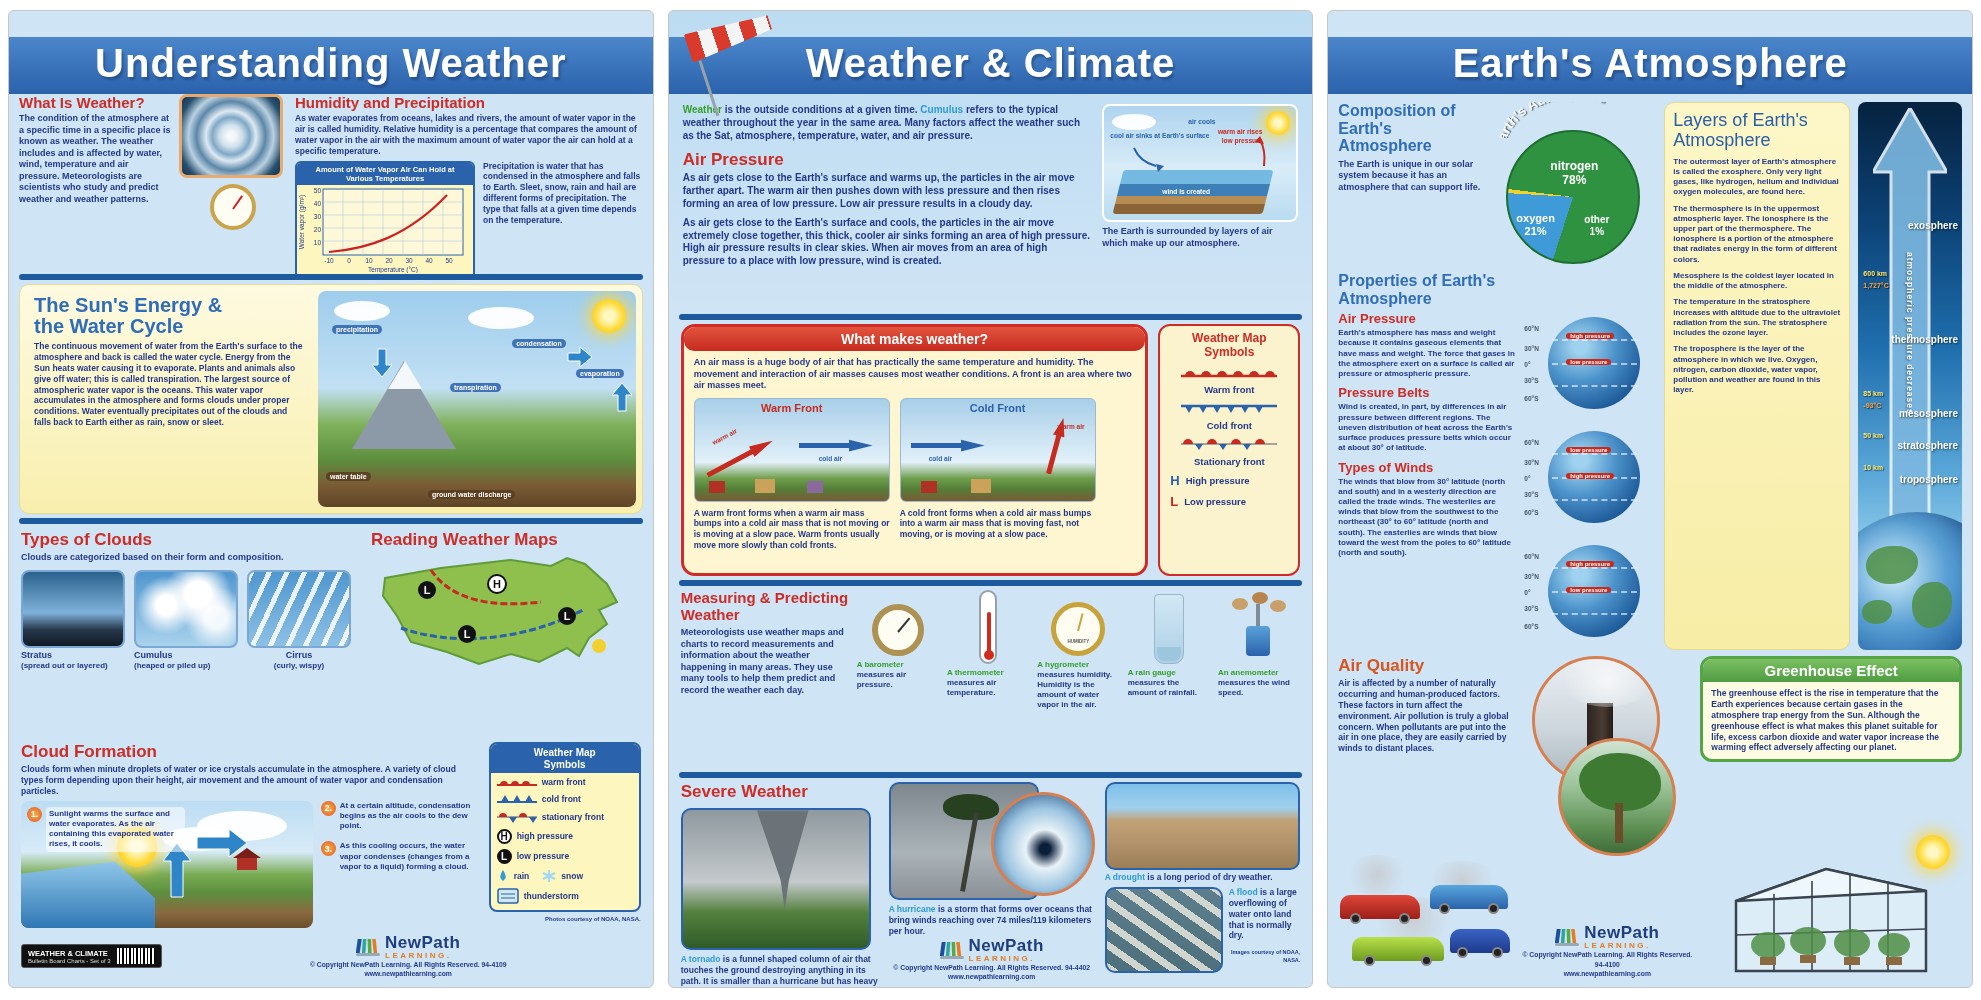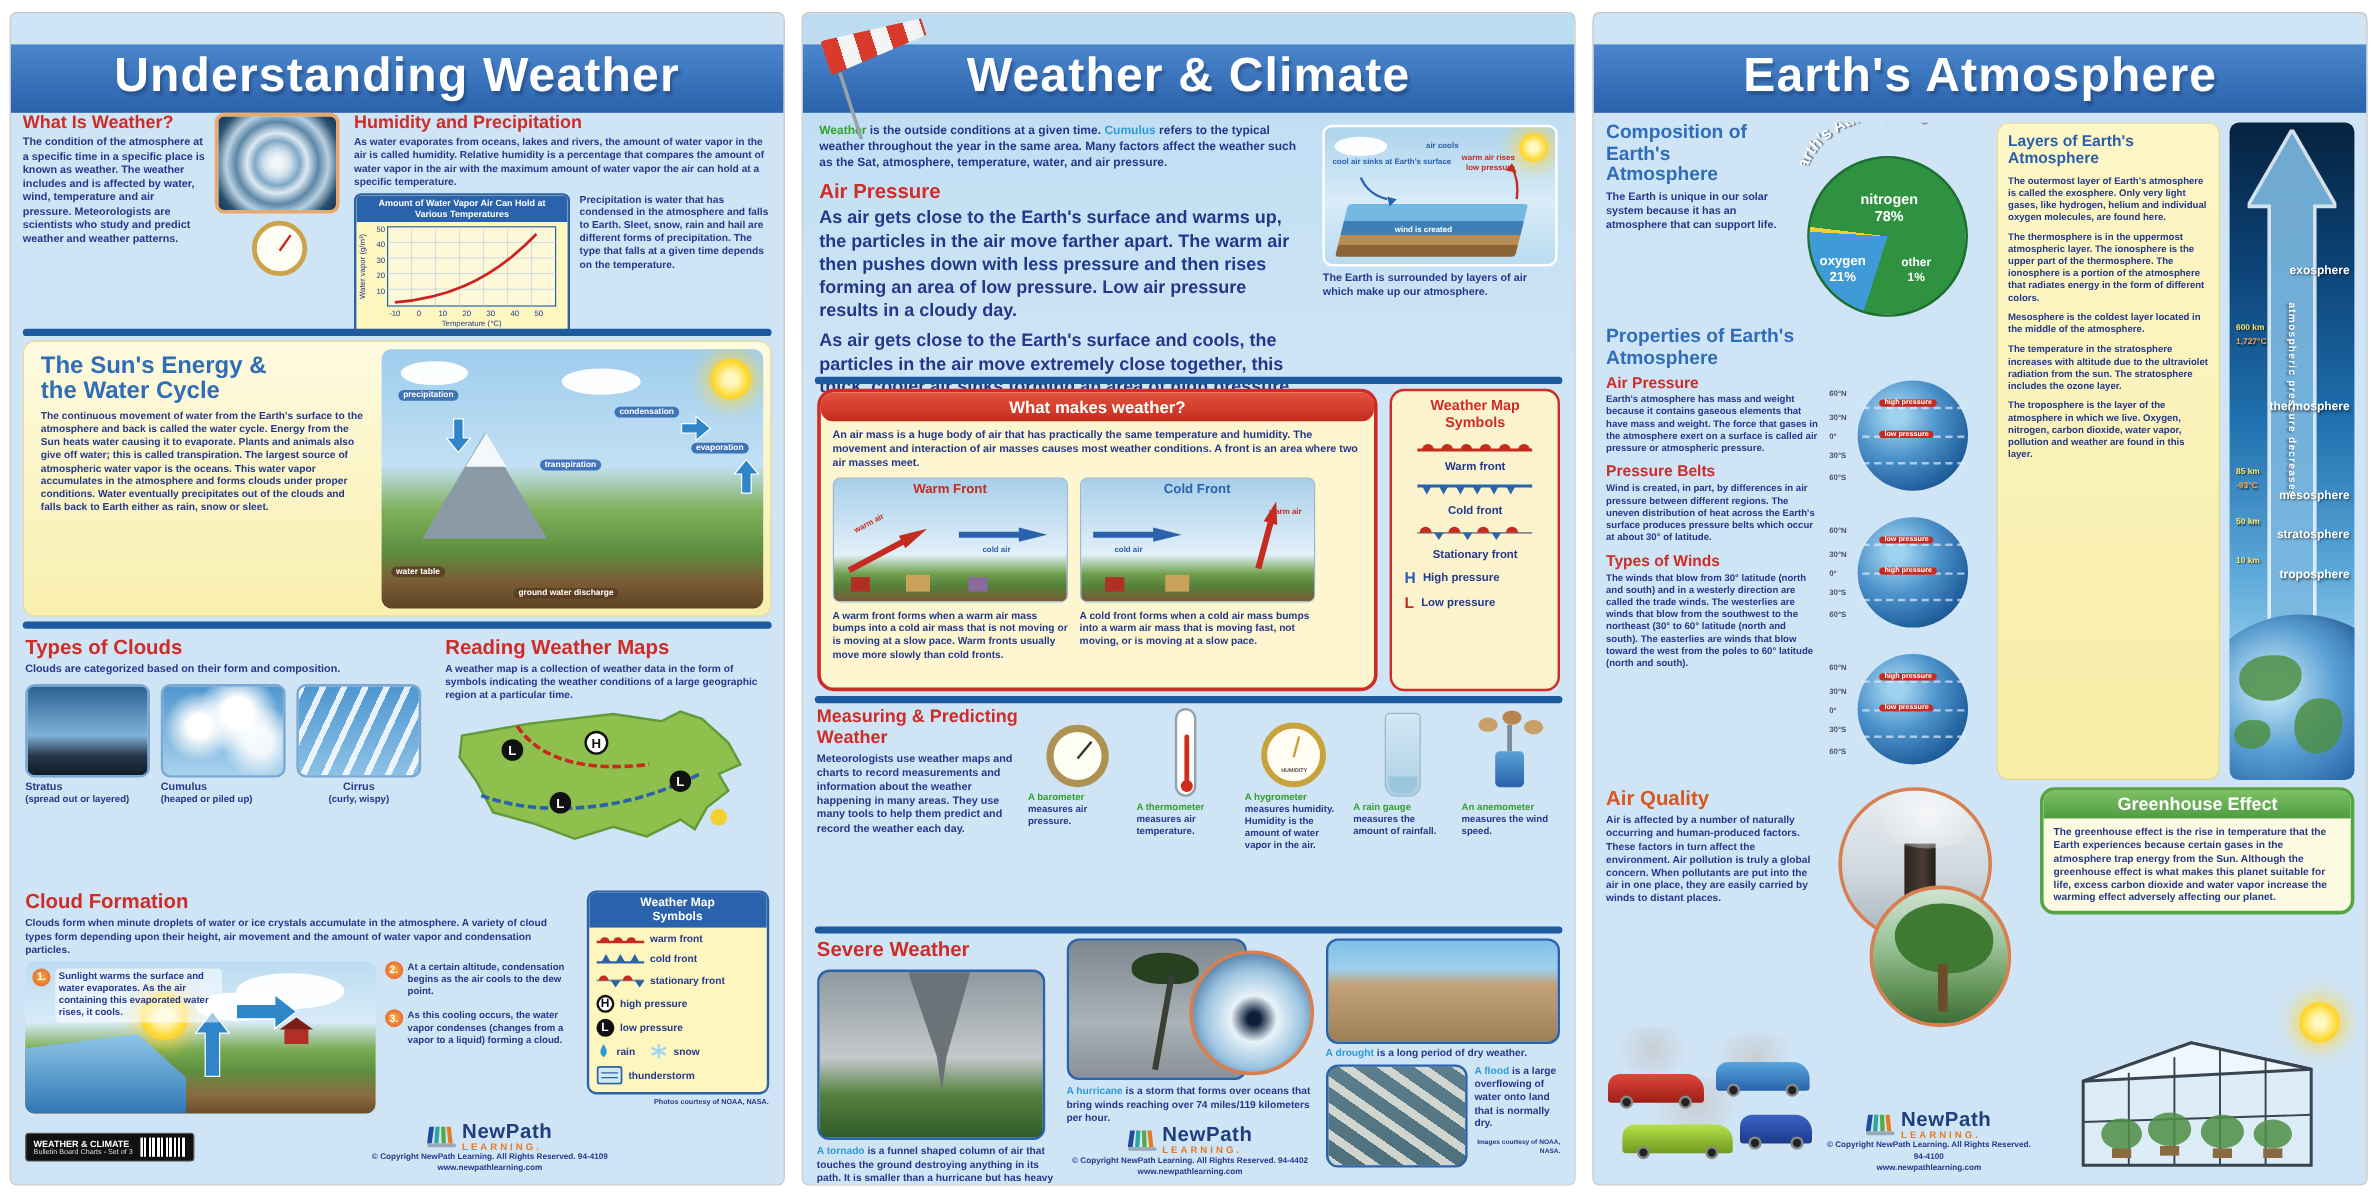--- a/index.html
+++ b/index.html
@@ -6,21 +6,21 @@
 html,body{width:1981px;height:1000px}
 body{font-family:"Liberation Sans",sans-serif;background:#fff;overflow:hidden}
 .wrap{display:flex;gap:14px;padding:10px 8px;height:1000px}
 .poster{flex:1;height:978px;border:1px solid #c6c6c6;border-radius:6px;overflow:hidden;position:relative;background:#cfe4f5;display:flex;flex-direction:column}
 .sky-strip{height:26px;flex:none}
 .band{flex:none;background:linear-gradient(#4b86cb,#2a62ab);color:#fff;text-align:center;font-size:40px;font-weight:800;padding:4px 0 8px;text-shadow:2px 3px 2px rgba(20,40,80,.35);letter-spacing:1px}
 .divbar{flex:none;height:6px;background:#1d5a9e;border-radius:3px;margin:4px 10px}
 .h-red{color:#ce2c26;font-weight:800}
 .h-blue{color:#2f6db8;font-weight:800}
 .txt{color:#24388a;font-weight:600;line-height:1.28}
-.f8{font-size:8px}.f85{font-size:8.5px}.f9{font-size:9px}.f95{font-size:15px}.f10{font-size:10px}.f13{font-size:13px}.f15{font-size:15px}.f17{font-size:17px}.f20{font-size:20px}
+.f8{font-size:8px}.f85{font-size:8.5px}.f9{font-size:9px}.f95{font-size:10px}.f10{font-size:10px}.f13{font-size:13px}.f15{font-size:15px}.f17{font-size:17px}.f20{font-size:20px}
 .mt2{margin-top:2px}.mt4{margin-top:4px}.mt6{margin-top:6px}.mt8{margin-top:8px}
 .row{display:flex}
 .kw-g{color:#33a02c;font-weight:800}.kw-b{color:#2e9bd6;font-weight:800}
 
 .p1-row1{display:flex;gap:8px;padding:0 10px 4px;flex:none;height:176px}
 .hurricane{width:104px;height:84px;border-radius:8px;border:3px solid #e8a96c;background:radial-gradient(circle at 50% 50%,#f4f8fb 6%,#cfe0ec 18%,#7fa8c6 30%,#dde9f2 40%,#5c87a8 55%,#b9d0e0 68%,#28506e 85%,#173350 100%)}
 .gauge{width:46px;height:46px;margin:6px auto 0;border-radius:50%;background:#fdfdf4;border:4px solid #caa34a;position:relative}
 .gauge i{position:absolute;left:50%;top:50%;width:2px;height:16px;background:#c22;transform:translate(-1px,-14px) rotate(35deg);transform-origin:bottom}
 .chartbox{width:180px;flex:none;border:2px solid #2a62ab;border-radius:6px;background:#fdf6bf;overflow:hidden}
 .chart-title{background:#2a62ab;color:#fff;font-weight:700;font-size:7.5px;text-align:center;padding:2px 4px;line-height:1.2}
@@ -207,21 +207,20 @@
           </div>
           <div style="text-align:center">
             <div class="cloudcard cc-cirrus"></div>
             <div class="txt f9 mt2" style="font-weight:800">Cirrus</div>
             <div class="txt f8">(curly, wispy)</div>
           </div>
         </div>
       </div>
       <div style="flex:1;min-width:0">
         <div class="h-red f17">Reading Weather Maps</div>
-        <div class="txt f85 mt2">A weather map is a collection of weather data in the form of symbols indicating the weather conditions of a large geographic region at a particular time.</div>
         <svg class="mapsvg" width="262" height="132" viewBox="0 0 262 132">
           <path d="M14,28 L70,18 L140,10 L180,16 L196,8 L214,14 L236,34 L246,52 L228,60 L236,74 L218,88 L208,106 L196,98 L168,112 L140,104 L108,114 L76,102 L40,92 L26,66 L12,46 Z" fill="#8fbf4d" stroke="#5f9b3a" stroke-width="2"></path>
           <path d="M60,20 C80,50 120,58 170,52" fill="none" stroke="#c62b20" stroke-width="3" stroke-dasharray="7 3"></path>
           <path d="M30,78 C80,96 150,92 212,60" fill="none" stroke="#2a62ab" stroke-width="3" stroke-dasharray="7 3"></path>
           <circle cx="126" cy="34" r="9" fill="#fff" stroke="#111" stroke-width="2"></circle>
           <text x="126" y="38" font-size="11" text-anchor="middle" fill="#111">H</text>
           <circle cx="56" cy="40" r="9" fill="#111"></circle>
           <text x="56" y="44" font-size="11" text-anchor="middle" fill="#fff">L</text>
           <circle cx="196" cy="66" r="9" fill="#111"></circle>
           <text x="196" y="70" font-size="11" text-anchor="middle" fill="#fff">L</text>
@@ -658,21 +657,21 @@
                 <div class="gband" style="top:46px"></div>
                 <div class="gband" style="top:68px"></div>
               <div class="gpill" style="left:18px;top:16px">high pressure</div>
               <div class="gpill" style="left:18px;top:42px">low pressure</div>
             </div>
           </div>
         </div>
       </div>
 
       <div class="layerspanel" style="width:186px;flex:none">
-        <div style="color:#2a5fa8;font-weight:700;font-size:13px;line-height:1.1"><span>Layers of Earth's</span><br><span>Atmosphere</span></div>
+        <div style="color:#2a5fa8;font-weight:400;font-size:18px;line-height:1.1"><span>Layers of Earth's</span><br><span>Atmosphere</span></div>
         <div class="txt f8 mt6">The outermost layer of Earth's atmosphere is called the exosphere. Only very light gases, like hydrogen, helium and individual oxygen molecules, are found here.</div>
         <div class="txt f8 mt6">The thermosphere is in the uppermost atmospheric layer. The ionosphere is the upper part of the thermosphere. The ionosphere is a portion of the atmosphere that radiates energy in the form of different colors.</div>
         <div class="txt f8 mt6">Mesosphere is the coldest layer located in the middle of the atmosphere.</div>
         <div class="txt f8 mt6">The temperature in the stratosphere increases with altitude due to the ultraviolet radiation from the sun. The stratosphere includes the ozone layer.</div>
         <div class="txt f8 mt6">The troposphere is the layer of the atmosphere in which we live. Oxygen, nitrogen, carbon dioxide, water vapor, pollution and weather are found in this layer.</div>
       </div>
 
       <div class="atmcol" style="flex:1">
         <svg class="bigarrow" width="74" height="420" viewBox="0 0 74 420">
           <polygon points="37,0 74,64 56,64 56,420 18,420 18,64 0,64" fill="#7db8e0" stroke="#eaf4fb" stroke-width="3" opacity="0.9"></polygon>

